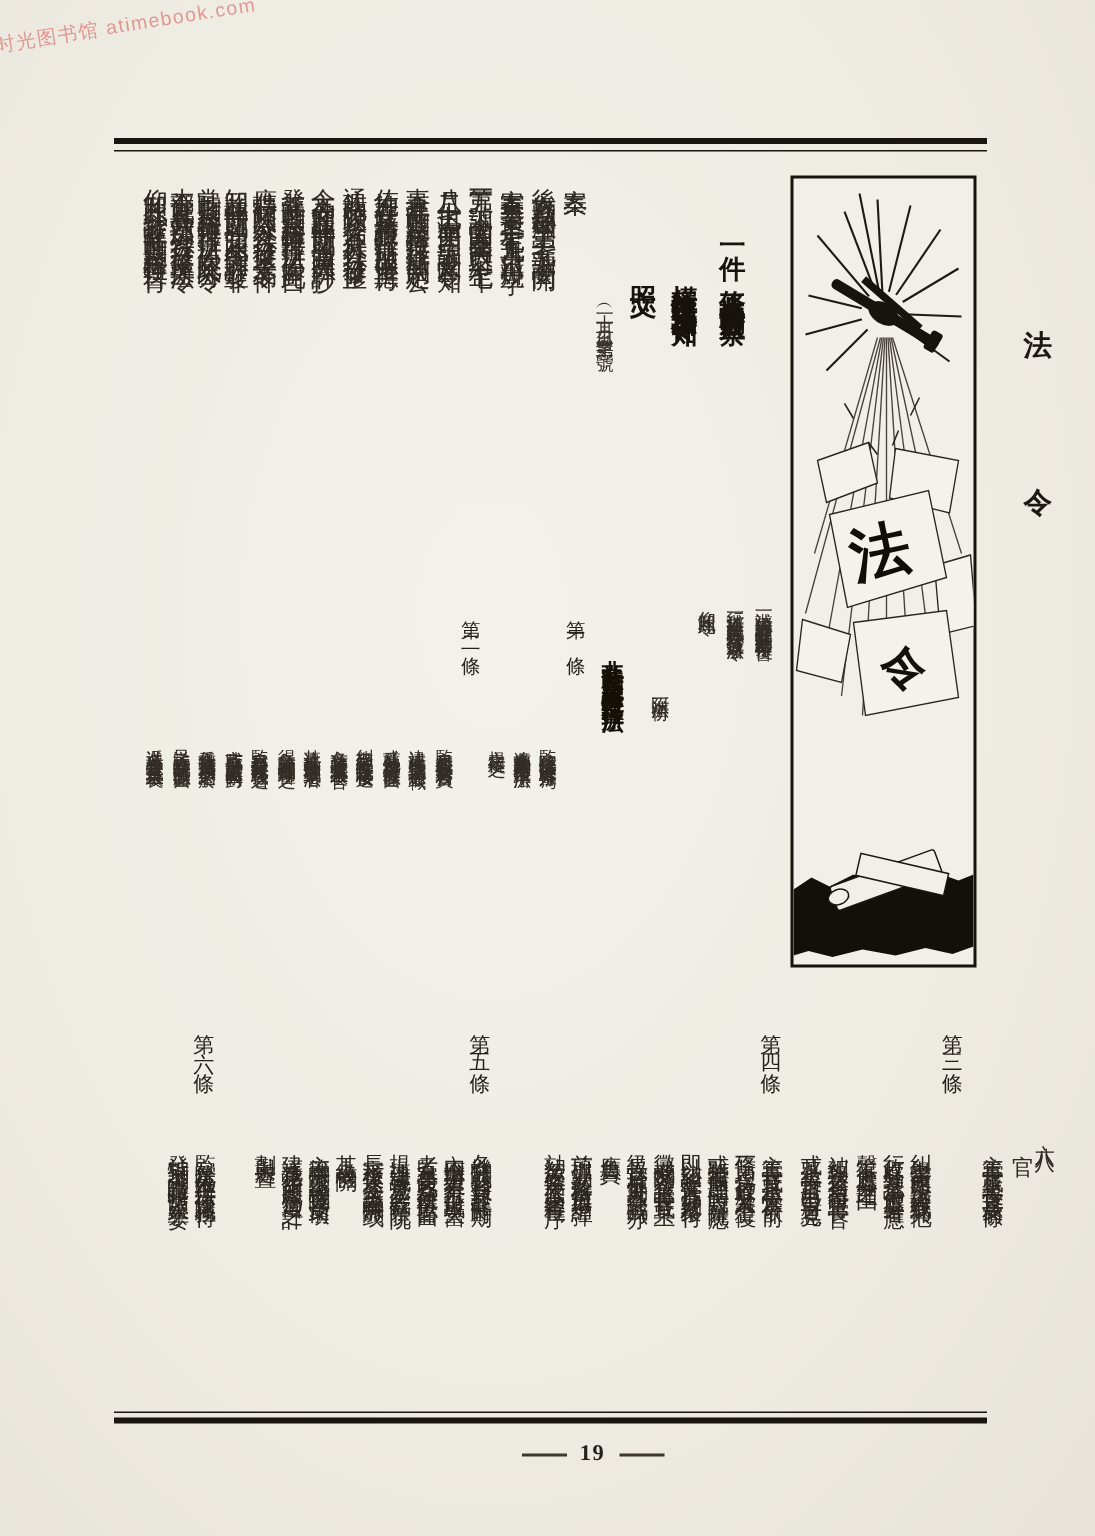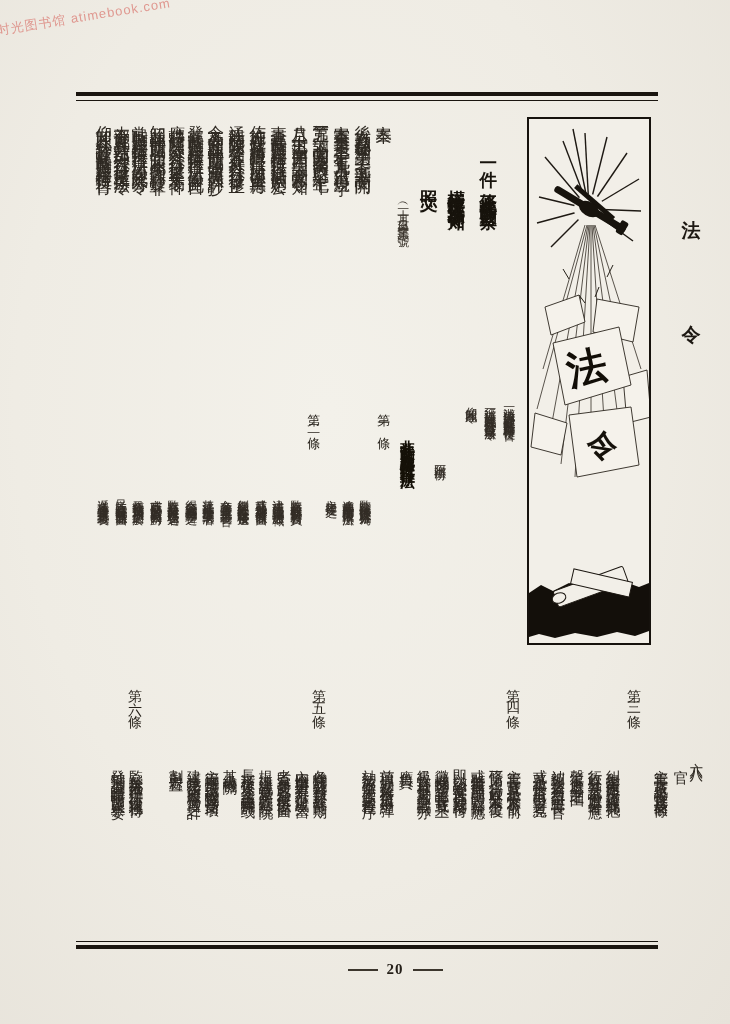--- a/index.html
+++ b/index.html
@@ -192,17 +192,17 @@
   <div class="vc f-bt" style="left:203px;top:758px">主管機關或上級機關接受前項</div>
   <div class="vc f-bt" style="left:185px;top:758px">建議意見後須應即爲適當之計</div>
   <div class="vc f-bt" style="left:167px;top:758px">劃與處置</div>
 
   <div class="vc f-labb" style="left:127px;top:678px">第六條</div>
   <div class="vc f-bt" style="left:127px;top:758px">監察院爲依本辦法行使職務得</div>
   <div class="vc f-bt" style="left:109px;top:758px">發特別調查證隨時指派監察委</div>
 
   <div class="footer">
     <span class="dash"></span>
-    <span class="num">20</span>
+    <span class="num">19</span>
     <span class="dash"></span>
   </div>
 
 </div>
 
 </body></html>

